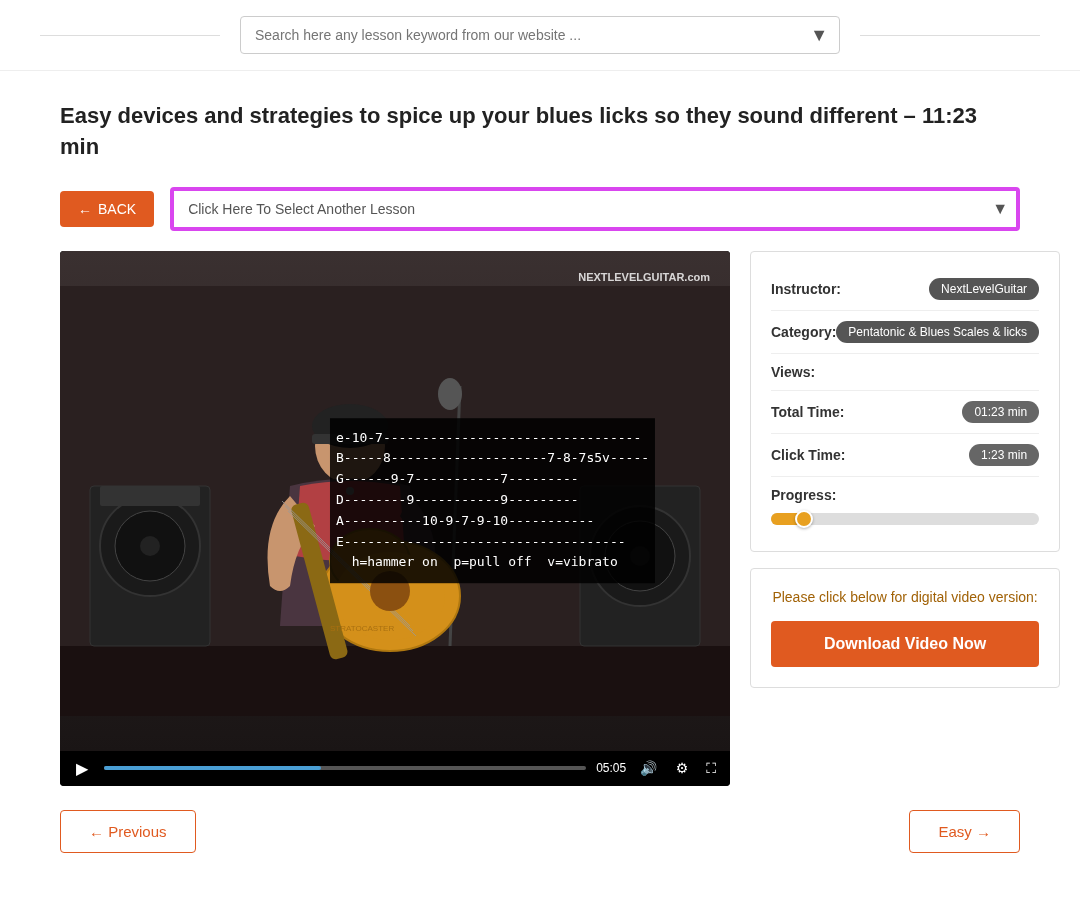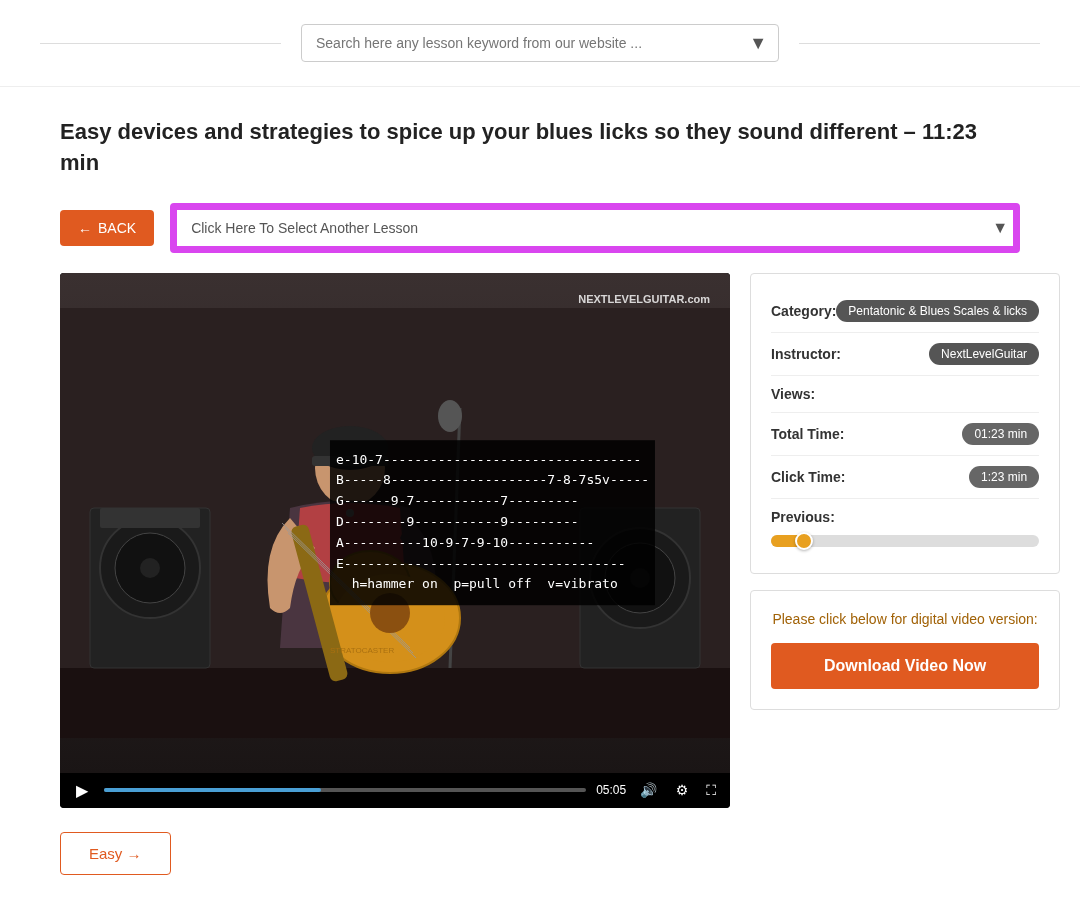--- a/index.html
+++ b/index.html
@@ -7,22 +7,22 @@
 
     .top-bar {
       display: flex;
       align-items: center;
       padding: 12px 40px;
       border-bottom: 1px solid #eee;
     }
     .top-line-left { flex: 1; height: 1px; background: #ddd; }
     .top-line-right { flex: 1; height: 1px; background: #ddd; }
     .search-wrapper {
-      width: 478px;
-      margin: 12px 20px;
+      width: 600px;
+      margin: 4px 20px;
       position: relative;
     }
     .search-input {
       width: 100%;
       padding: 10px 40px 10px 14px;
       border: 1px solid #ccc;
       border-radius: 4px;
       font-size: 14px;
       color: #666;
       appearance: none;
@@ -75,21 +75,21 @@
     }
     .back-button .arrow { font-size: 14px; }
 
     .lesson-select-wrapper {
       flex: 1;
       position: relative;
     }
     .lesson-select {
       width: 100%;
       padding: 10px 40px 10px 14px;
-      border: 7px solid #d946ef;
+      border: 4px solid #d946ef;
       border-radius: 4px;
       font-size: 14px;
       color: #555;
       appearance: none;
       background: #fff;
       cursor: pointer;
     }
     .lesson-select-chevron {
       position: absolute;
       right: 12px;
@@ -427,61 +427,64 @@
         <span class="ctrl-icon">⚙</span>
         <span class="ctrl-icon">⛶</span>
       </div>
     </div>
 
     <div class="sidebar-info">
 
       <div class="info-card">
 
         <div class="info-row">
+          <span class="info-label">Instructor:</span>
+          <span class="tag-badge">NextLevelGuitar</span>
+        </div>
+
+        <div class="info-row">
           <span class="info-label">Category:</span>
           <span class="tag-badge">Pentatonic &amp; Blues Scales &amp; licks</span>
-        </div>
-
-        <div class="info-row">
-          <span class="info-label">Instructor:</span>
-          <span class="tag-badge">NextLevelGuitar</span>
         </div>
 
         <div class="info-row">
           <span class="info-label">Views:</span>
           <span class="info-value"></span>
         </div>
 
         <div class="info-row">
           <span class="info-label">Total Time:</span>
           <span class="time-badge">01:23 min</span>
         </div>
 
         <div class="info-row">
           <span class="info-label">Click Time:</span>
           <span class="time-badge">1:23 min</span>
         </div>
 
         <div class="progress-row">
-          <div class="progress-label">Previous:</div>
+          <div class="progress-label">Progress:</div>
           <div class="progress-track">
             <div class="progress-thumb-fill"></div>
             <div class="progress-thumb"></div>
           </div>
         </div>
 
       </div>
 
       <div class="download-card">
         <p class="download-text">Please click below for digital video version:</p>
         <button class="download-btn">Download Video Now</button>
       </div>
 
     </div>
   </div>
 
   <div class="nav-row">
     <button class="nav-btn">
+      <span>← Previous</span>
+    </button>
+    <button class="nav-btn">
       <span>Easy →</span>
     </button>
   </div>
 
 </div>
 
 </body></html>

